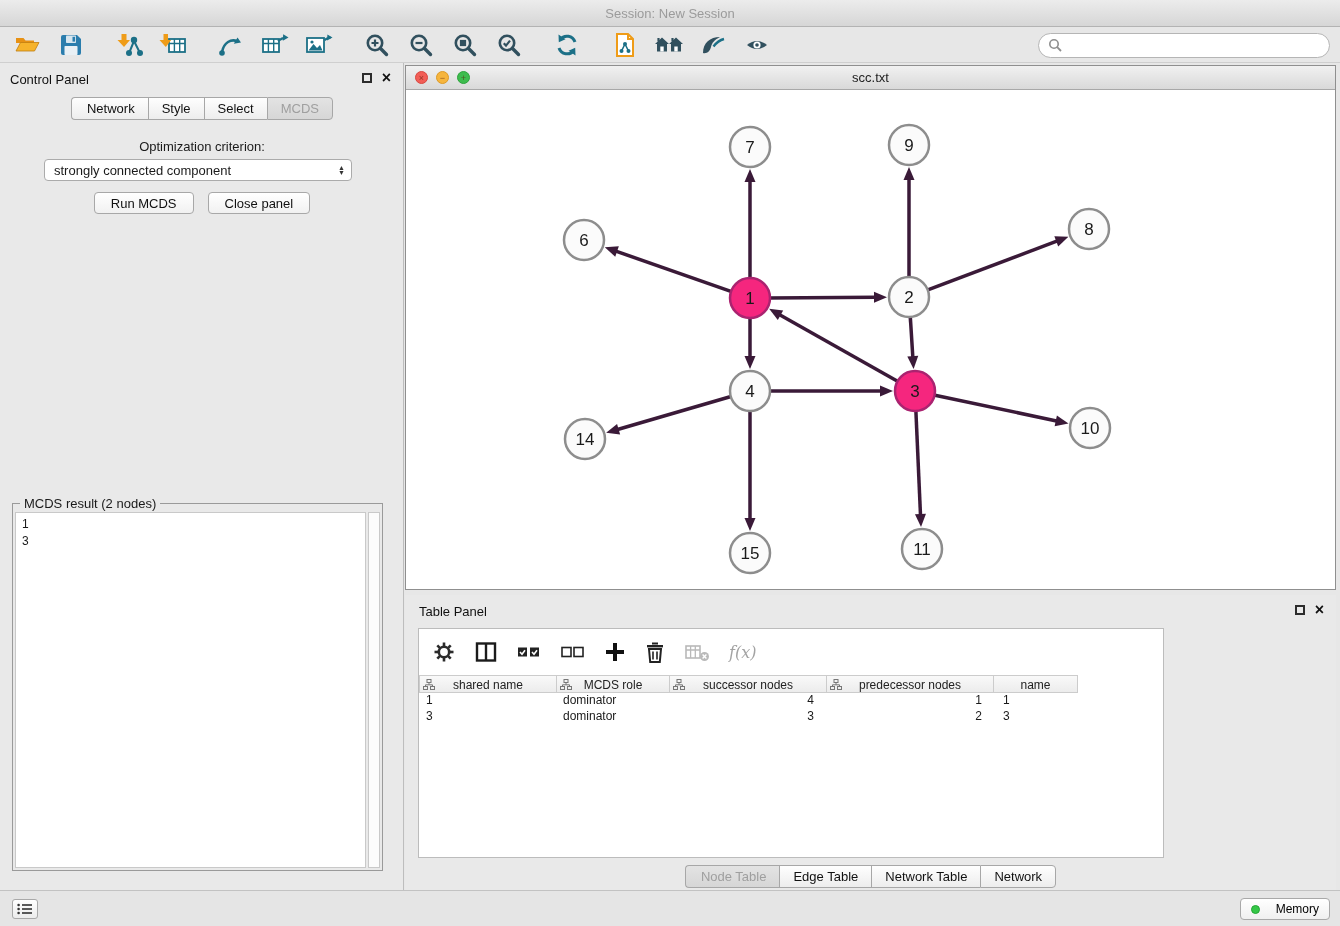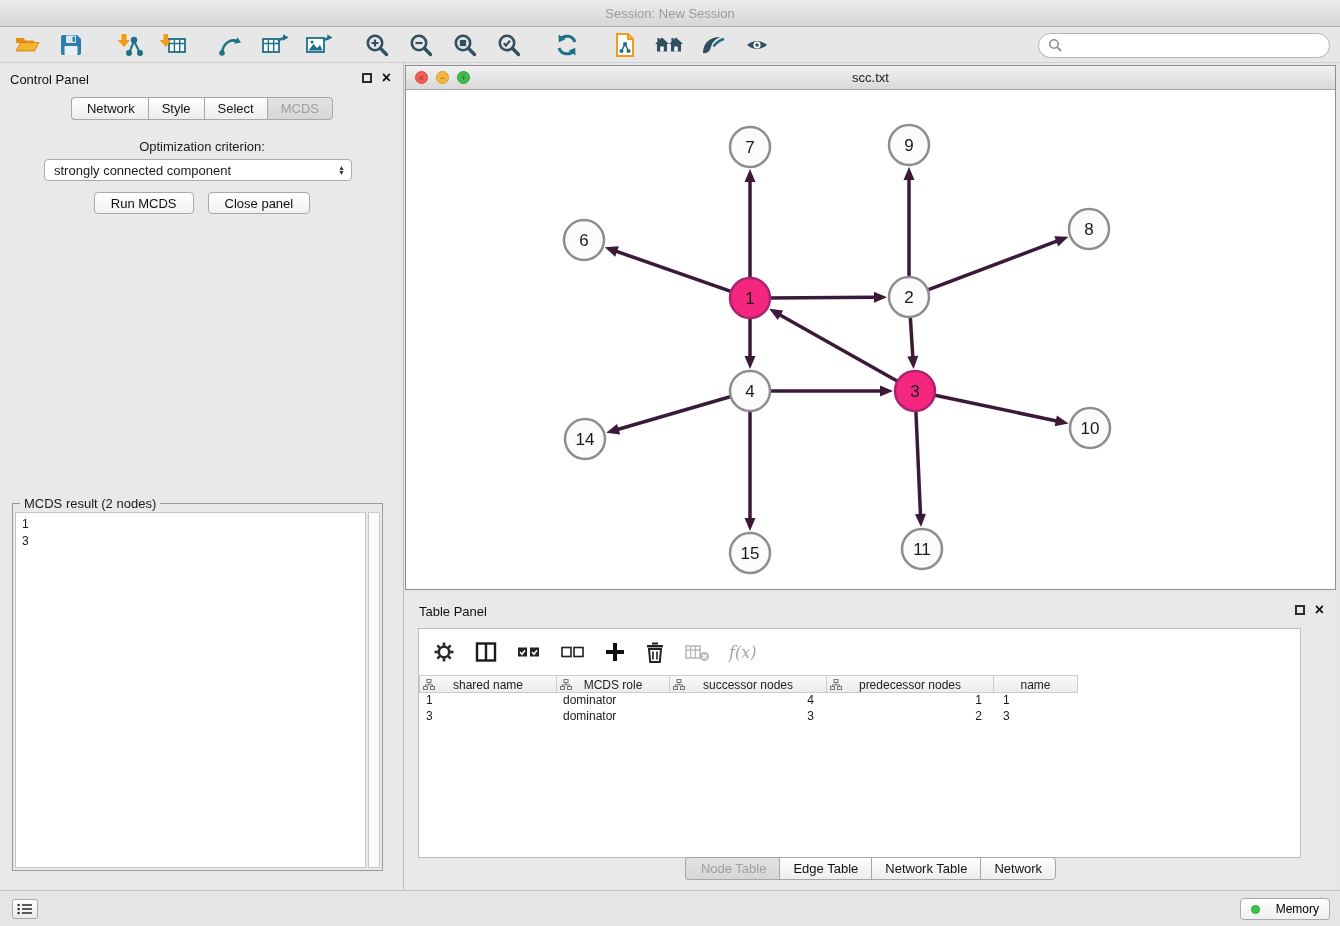--- a/index.html
+++ b/index.html
@@ -63,41 +63,41 @@
   .tl { width:13px; height:13px; border-radius:50%; font-size:9px; line-height:12px; text-align:center; }
   .tl i { font-style:normal; color:rgba(90,30,10,.65); }
   .tl.red { background:#f25e57; border:1px solid #d8473f; }
   .tl.yellow { background:#f6b53d; border:1px solid #dd9a26; }
   .tl.green { background:#3ebc4e; border:1px solid #2da33c; }
   .nw-canvas { position:absolute; left:0; top:24px; right:0; bottom:0; background:#fff; }
   .nw-canvas svg { display:block; }
 
   
   .table-panel { position:absolute; left:405px; top:595px; width:931px; height:295px; background:#e9e9e9; }
-  .tp-box { position:absolute; left:13px; top:33px; width:883px; height:230px; background:#fff; border:1px solid #bcbcbc; overflow:hidden; }
+  .tp-box { position:absolute; left:13px; top:33px; width:746px; height:230px; background:#fff; border:1px solid #bcbcbc; overflow:hidden; }
   .tp-toolbar { height:46px; display:flex; align-items:center; gap:20px; padding:0 14px; }
   .tp-tool { border:none; background:transparent; display:flex; align-items:center; justify-content:center; height:26px; }
   .fx-label { font-family:"DejaVu Serif",serif; font-style:italic; font-size:16px; color:#a3a3a3; }
 
   .tgrid-head { display:flex; height:18px; }
   .th { position:relative; display:flex; align-items:flex-end; justify-content:center;
     background:linear-gradient(#f9f9f9,#ececec); border:1px solid #cccccc; border-left:none;
     font-size:12px; color:#222; }
   .th:first-child { border-left:1px solid #cccccc; }
   .th svg { position:absolute; left:3px; top:3px; }
   .tgrid-row { display:flex; height:16px; font-size:12px; }
   .td { overflow:hidden; white-space:nowrap; }
   .c0 { width:138px; padding-left:7px; }
   .c1 { width:113px; padding-left:6px; }
   .c2 { width:157px; padding-right:13px; text-align:right; }
   .c3 { width:167px; padding-right:12px; text-align:right; }
   .c4 { width:84px; padding-left:9px; }
   .w0 { width:138px; } .w1 { width:113px; } .w2 { width:157px; } .w3 { width:167px; } .w4 { width:84px; }
 
-  .tp-tabs { position:absolute; left:0; right:0; top:262px; display:flex; justify-content:center; }
+  .tp-tabs { position:absolute; left:0; right:0; top:270px; display:flex; justify-content:center; }
 
   
   .statusbar { position:absolute; left:0; top:890px; width:1340px; height:36px; background:#e5e5e5; border-top:1px solid #c2c2c2; }
   .list-btn { position:absolute; left:12px; top:8px; width:26px; height:20px; border:1px solid #a9a9a9; border-radius:3px;
     background:linear-gradient(#fff,#ececec); display:flex; align-items:center; justify-content:center; }
   .memory-btn { position:absolute; right:10px; top:7px; height:22px; border:1px solid #a9a9a9; border-radius:4px;
     background:linear-gradient(#fff,#f0f0f0); display:flex; align-items:center; gap:16px; padding:0 10px;
     font-size:12px; font-family:"Liberation Sans",sans-serif; }
   .mem-dot { width:9px; height:9px; border-radius:50%; background:#35c747; border:1px solid #23a634; }
 </style>

